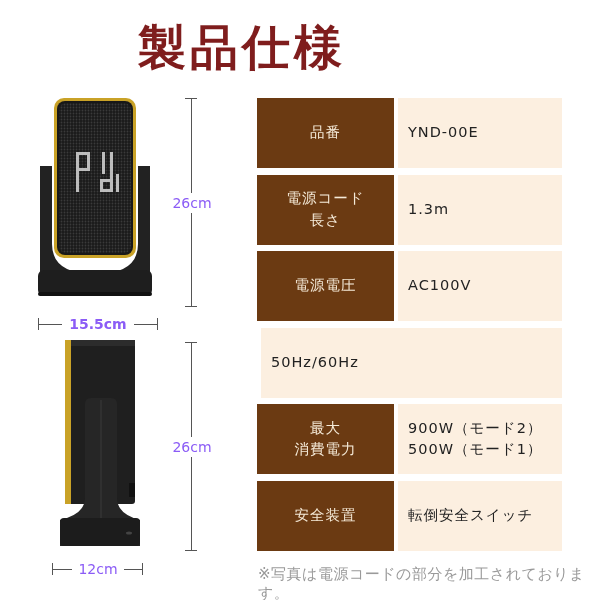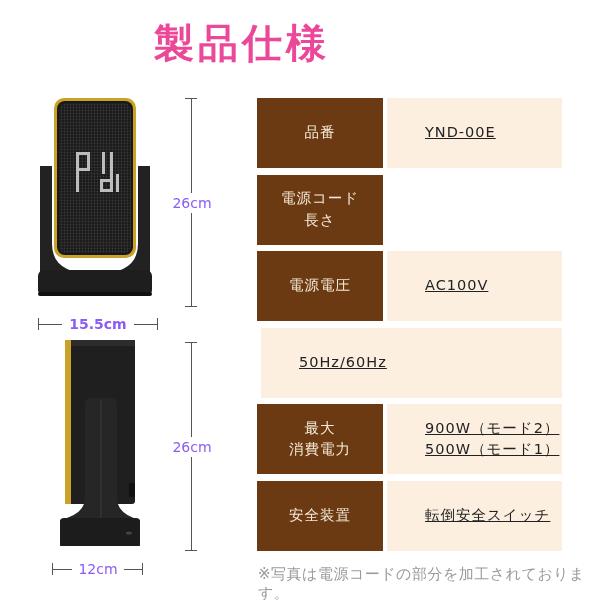--- a/index.html
+++ b/index.html
@@ -1,21 +1,21 @@
 <!DOCTYPE html>
 <html><head>
   <meta charset="utf-8">
   <style>
     * { margin: 0; padding: 0; box-sizing: border-box; }
     html, body { width: 600px; height: 600px; background: #ffffff; overflow: hidden; }
     body { position: relative; font-family: "DejaVu Sans", "Liberation Sans", sans-serif; color: #222; }
 
     .title {
       position: absolute; left: 0; top: 16px; width: 484px; text-align: center;
-      font-size: 40px; font-weight: bold; letter-spacing: 4px; color: #ec4899;
+      font-size: 48px; font-weight: bold; letter-spacing: 4px; color: #7f1d1d;
     }
 
     
     .product { position: absolute; }
     .product svg { display: block; }
     .front { left: 30px; top: 94px; width: 130px; height: 212px; }
     .side  { left: 55px; top: 338px; width: 90px; height: 212px; }
 
     
     .vline { position: absolute; width: 1px; background: #555; }
@@ -24,28 +24,28 @@
     .hcap { position: absolute; width: 1px; height: 12px; background: #555; }
     .dim-label {
       position: absolute; font-family: "DejaVu Sans", sans-serif; font-size: 14px; color: #8b5cf6;
       background: #fff; padding: 2px 0; text-align: center;
     }
 
     
     .spec-table { position: absolute; left: 257px; top: 98px; width: 305px; }
     .spec-row { display: flex; height: 70px; margin-bottom: 6.5px; }
     .spec-label {
-      width: 126px; background: #6b3a12; color: #f5ead8;
+      width: 137px; background: #6b3a12; color: #f5ead8;
       display: flex; align-items: center; justify-content: center; text-align: center;
       font-size: 14.5px; line-height: 1.45; letter-spacing: 1px; white-space: pre-line;
     }
     .spec-value {
       flex: 1; margin-left: 4px; background: #fcefe0; color: #222;
-      display: flex; align-items: center; padding-left: 38px;
-      font-size: 14.5px; line-height: 1.45; letter-spacing: 1px; white-space: pre-line; text-decoration: underline;
+      display: flex; align-items: center; padding-left: 10px;
+      font-size: 14.5px; line-height: 1.45; letter-spacing: 1px; white-space: pre-line;
     }
 
     .note {
       position: absolute; left: 258px; top: 565px; font-size: 15px; color: #9a9a9a; letter-spacing: 0.5px;
     }
   </style>
 </head>
 <body>
 
 <div class="title">製品仕様</div>
@@ -120,20 +120,21 @@
 <div class="dim-label" style="left:72px; top:559px; width:52px;">12cm</div>
 
 <div class="spec-table">
   <div class="spec-row">
     <div class="spec-label">品番</div>
     <div class="spec-value">YND-00E</div>
   </div>
   <div class="spec-row">
     <div class="spec-label">電源コード
 長さ</div>
+    <div class="spec-value">1.3m</div>
   </div>
   <div class="spec-row">
     <div class="spec-label">電源電圧</div>
     <div class="spec-value">AC100V</div>
   </div>
   <div class="spec-row">
     <div class="spec-value">50Hz/60Hz</div>
   </div>
   <div class="spec-row">
     <div class="spec-label">最大

